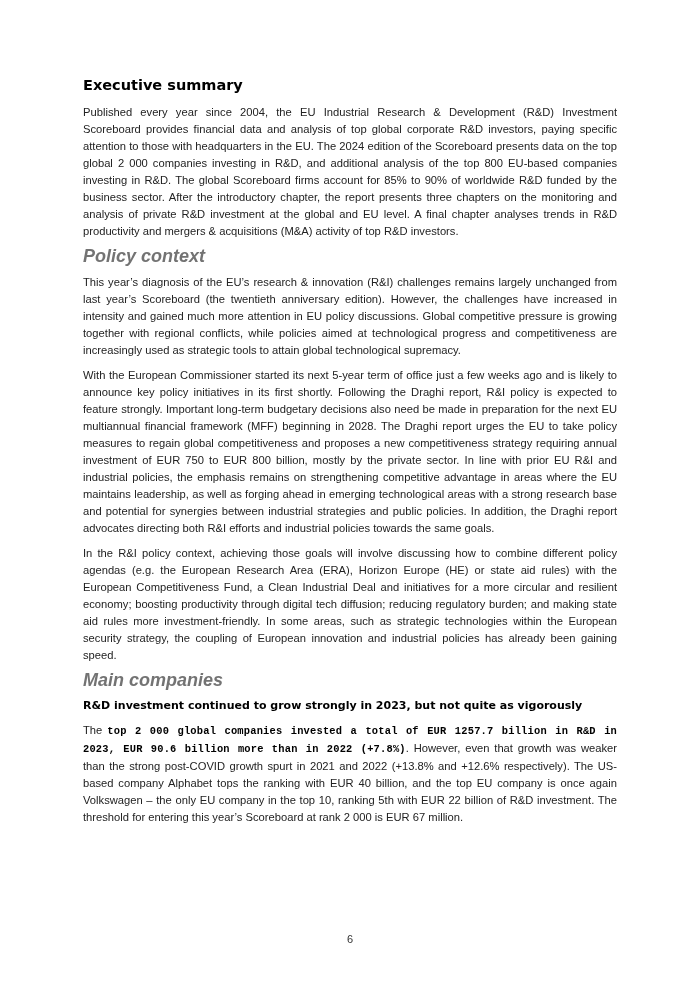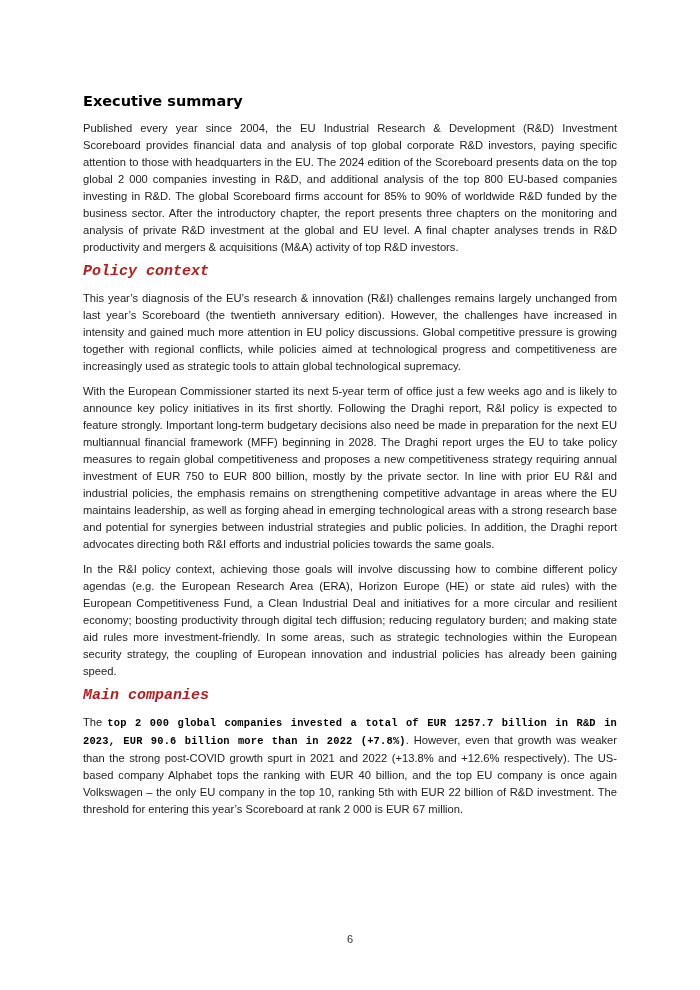--- a/index.html
+++ b/index.html
@@ -1,22 +1,22 @@
 <!DOCTYPE html>
 <html><head>
 <meta charset="utf-8">
 <style>
   html, body { margin: 0; padding: 0; background: #ffffff; }
   body { width: 700px; height: 990px; position: relative; overflow: hidden;
          font-family: "DejaVu Sans", sans-serif; color: #1a1a1a; }
-  .page { position: absolute; left: 83px; top: 92px; width: 534px; }
+  .page { position: absolute; left: 83px; top: 76px; width: 534px; }
   h1 { font-family: "DejaVu Sans", sans-serif; font-size: 14.5px; font-weight: bold;
        margin: 0 0 10px 0; line-height: 18px; color: #000; }
-  h2 { font-family: Liberation Mono, monospace; font-size: 15px; font-weight: bold;
-       font-style: italic; margin: 0 0 10px 0; line-height: 16px; color: #b91c1c; }
+  h2 { font-family: Liberation Sans, sans-serif; font-size: 18px; font-weight: bold;
+       font-style: italic; margin: 0 0 10px 0; line-height: 16px; color: #737373; }
   h3 { font-family: "DejaVu Sans", sans-serif; font-size: 11px; font-weight: bold;
        margin: 0 0 9px 0; line-height: 15px; color: #000; }
   p { font-family: "Liberation Sans", sans-serif; font-size: 11.2px; line-height: 17px;
       text-align: justify; margin: 0 0 8px 0; color: #222; }
   p b { font-family: Liberation Mono, monospace; font-size: 10.4px; color: #000; letter-spacing: 0.2px; }
   .sec { margin-top: 4px; }
   .pagenum { position: absolute; top: 933px; left: 0; width: 700px; text-align: center;
              font-family: "Liberation Sans", sans-serif; font-size: 11px; color: #333; }
 </style>
 </head>
@@ -28,17 +28,18 @@
 
   <div class="sec">
     <h2>Policy context</h2>
     <p>This year’s diagnosis of the EU’s research &amp; innovation (R&amp;I) challenges remains largely unchanged from last year’s Scoreboard (the twentieth anniversary edition). However, the challenges have increased in intensity and gained much more attention in EU policy discussions. Global competitive pressure is growing together with regional conflicts, while policies aimed at technological progress and competitiveness are increasingly used as strategic tools to attain global technological supremacy.</p>
     <p>With the European Commissioner started its next 5-year term of office just a few weeks ago and is likely to announce key policy initiatives in its first shortly. Following the Draghi report, R&amp;I policy is expected to feature strongly. Important long-term budgetary decisions also need be made in preparation for the next EU multiannual financial framework (MFF) beginning in 2028. The Draghi report urges the EU to take policy measures to regain global competitiveness and proposes a new competitiveness strategy requiring annual investment of EUR 750 to EUR 800 billion, mostly by the private sector. In line with prior EU R&amp;I and industrial policies, the emphasis remains on strengthening competitive advantage in areas where the EU maintains leadership, as well as forging ahead in emerging technological areas with a strong research base and potential for synergies between industrial strategies and public policies. In addition, the Draghi report advocates directing both R&amp;I efforts and industrial policies towards the same goals.</p>
     <p>In the R&amp;I policy context, achieving those goals will involve discussing how to combine different policy agendas (e.g. the European Research Area (ERA), Horizon Europe (HE) or state aid rules) with the European Competitiveness Fund, a Clean Industrial Deal and initiatives for a more circular and resilient economy; boosting productivity through digital tech diffusion; reducing regulatory burden; and making state aid rules more investment-friendly. In some areas, such as strategic technologies within the European security strategy, the coupling of European innovation and industrial policies has already been gaining speed.</p>
   </div>
 
   <div class="sec">
     <h2>Main companies</h2>
+    <h3>R&amp;D investment continued to grow strongly in 2023, but not quite as vigorously</h3>
     <p><span>The </span><b>top 2 000 global companies invested a total of EUR 1257.7 billion in R&amp;D in 2023, EUR 90.6 billion more than in 2022 (+7.8%)</b><span>. However, even that growth was weaker than the strong post-COVID growth spurt in 2021 and 2022 (+13.8% and +12.6% respectively). The US-based company Alphabet tops the ranking with EUR 40 billion, and the top EU company is once again Volkswagen – the only EU company in the top 10, ranking 5th with EUR 22 billion of R&amp;D investment. The threshold for entering this year’s Scoreboard at rank 2 000 is EUR 67 million.</span></p>
   </div>
 </div>
 
 <div class="pagenum">6</div>
 
 </body></html>

